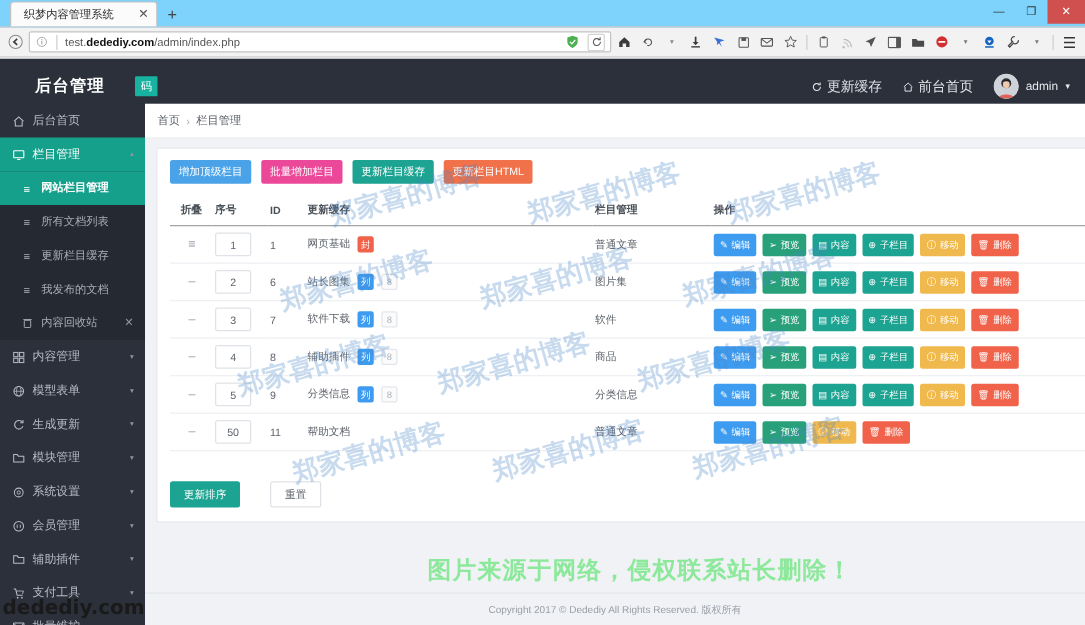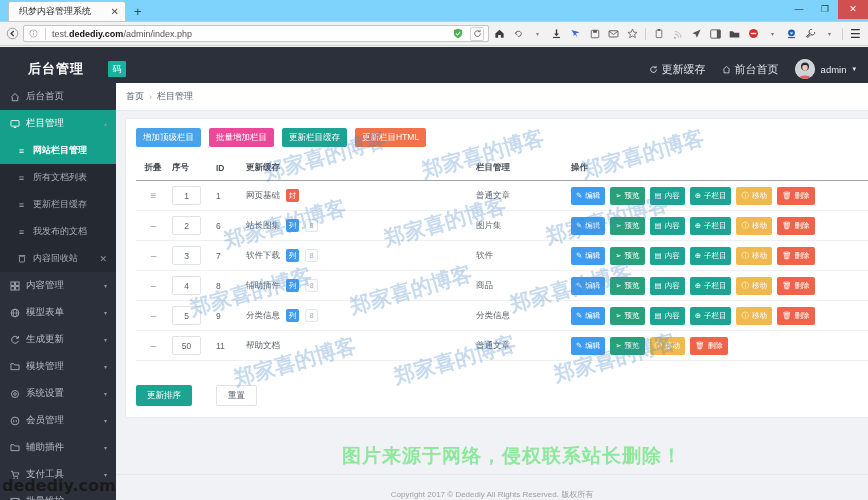--- a/index.html
+++ b/index.html
@@ -146,21 +146,21 @@
   .bottomrow { display: flex; gap: 24px; margin-top: 24px; }
   .bbtn {
     height: 21px; border-radius: 2px; font-size: 8.5px; padding: 0 11px;
     display: flex; align-items: center; justify-content: center; cursor: pointer;
     font-family: inherit; border: none;
   }
   .bbtn.teal { background: #1da391; color: #fff; }
   .bbtn.plain { background: #fff; color: #5d636b; border: 1px solid #dfe3e8; }
   .footer {
     position: absolute; left: 0; bottom: 0; width: 752px; height: 26px; background: #f0f2f5;
-    border-top: 1px solid #e4e7ec; display: flex; align-items: flex-end; justify-content: center;
+    border-top: 1px solid #e4e7ec; display: flex; align-items: center; justify-content: center;
     font-size: 8px; color: #9aa0a8;
   }
   
   .wm-layer { position: absolute; left: 0; top: 0; width: 868px; height: 500px; pointer-events: none; overflow: hidden; }
   .wm {
     position: absolute; font-size: 21px; font-weight: bold; color: rgba(74,132,200,0.30);
     transform: rotate(-16deg); white-space: nowrap;
     font-family: "DejaVu Sans", sans-serif;
   }
   .wm-green {

